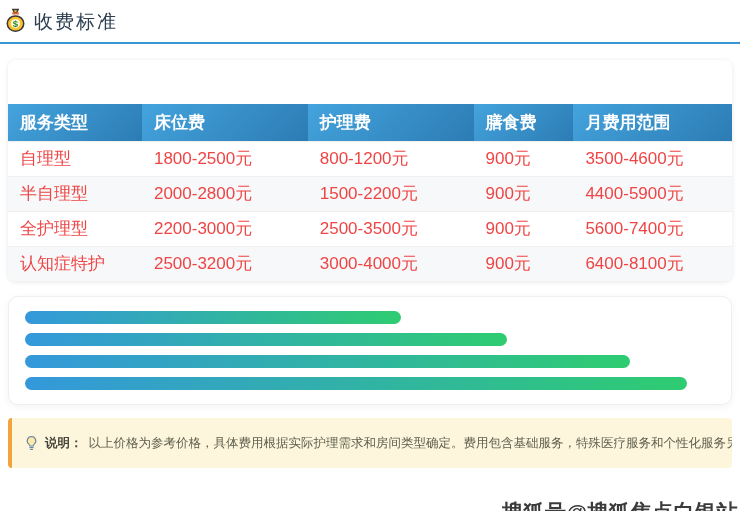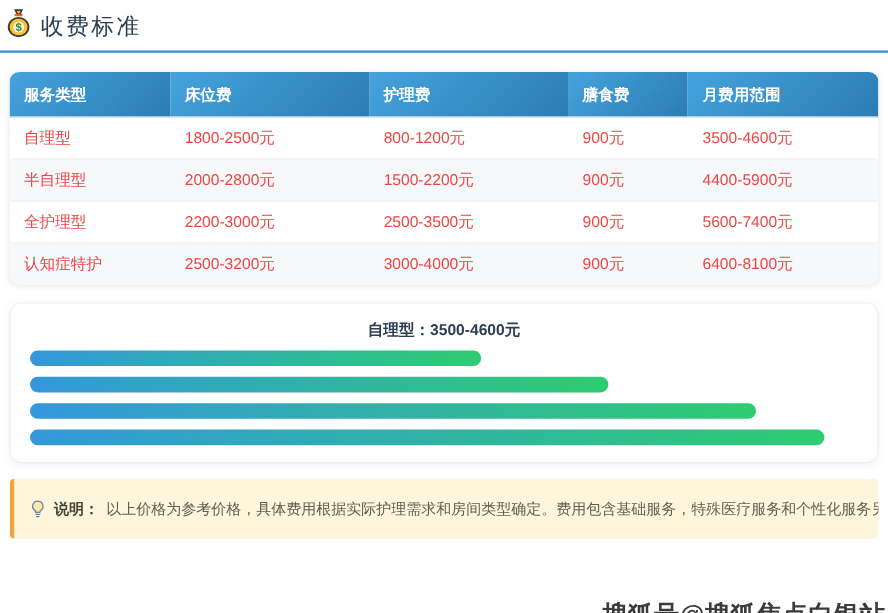--- a/index.html
+++ b/index.html
@@ -6,21 +6,21 @@
   body{
     width:740px;height:511px;overflow:hidden;position:relative;
     background:#ffffff;font-family:"Liberation Sans","DejaVu Sans",sans-serif;
   }
   
   .hdr{display:flex;align-items:center;gap:7px;padding:7px 0 0 4px;height:30px;}
   .hdr h1{font-size:19px;color:#2c3e50;margin:0;font-weight:normal;letter-spacing:2px;}
   .divider{height:2px;background:#3a97d4;margin-top:5px;}
   
   .table-card{margin:16px 8px 0;border-radius:8px;overflow:hidden;box-shadow:0 1px 5px rgba(0,0,0,.10);}
-  table{width:100%;border-collapse:collapse;font-size:13px;}
+  table{width:100%;border-collapse:collapse;font-size:17px;margin-top:44px;}
   th{background:linear-gradient(135deg,#44a3dd 0%,#2c7cb4 100%);color:#fff;text-align:left;
      padding:10px 12px;font-weight:bold;line-height:17px;}
   td{padding:9px 12px;color:#ef4444;line-height:16px;background:#fff;border-top:1px solid #f0f0f0;}
   tbody tr:nth-child(even) td{background:#f7f8fa;}
   
   .chart-card{margin:15px 8px 0;border:1px solid #edeff2;border-radius:10px;
      box-shadow:0 2px 8px rgba(0,0,0,.05);padding:14px 16px 12px;background:#fff;}
   .bar-group{margin-bottom:9px;}
   .bar-group:last-child{margin-bottom:2px;}
   .bar-label{text-align:center;font-weight:bold;color:#2c3e50;font-size:13px;margin-bottom:9px;line-height:16px;}
@@ -104,21 +104,20 @@
             <td>3000-4000元</td>
             <td>900元</td>
             <td>6400-8100元</td>
           </tr>
         </tbody>
     </table>
   </section>
 
   <section class="chart-card" id="chart">
       <div class="bar-group">
-        <div class="bar-label" style="color: rgb(44, 62, 80);">自理型：3500-4600元</div>
         <div class="bar-track">
           <div class="bar" style="width: 56.8%; background: linear-gradient(90deg, rgb(52, 152, 219), rgb(46, 204, 113));"></div>
         </div>
       </div>
       <div class="bar-group">
         <div class="bar-track">
           <div class="bar" style="width: 72.8%; background: linear-gradient(90deg, rgb(52, 152, 219), rgb(46, 204, 113));"></div>
         </div>
       </div>
       <div class="bar-group">

